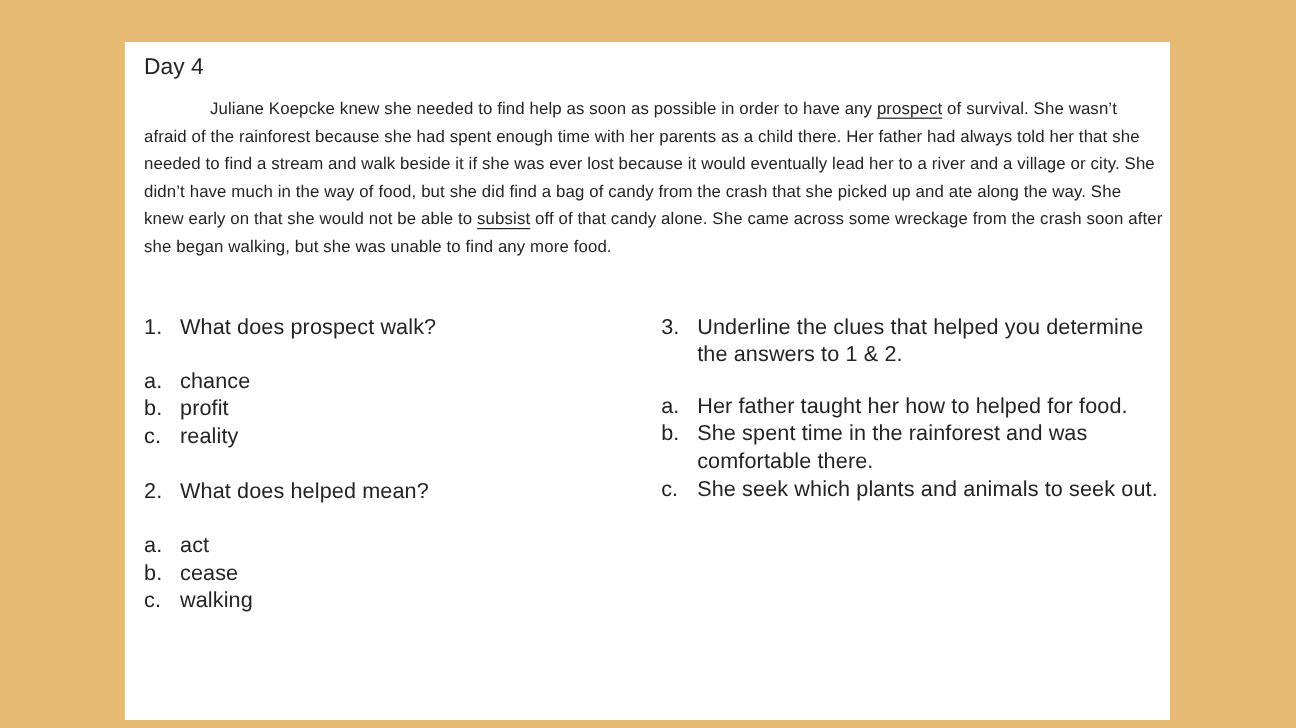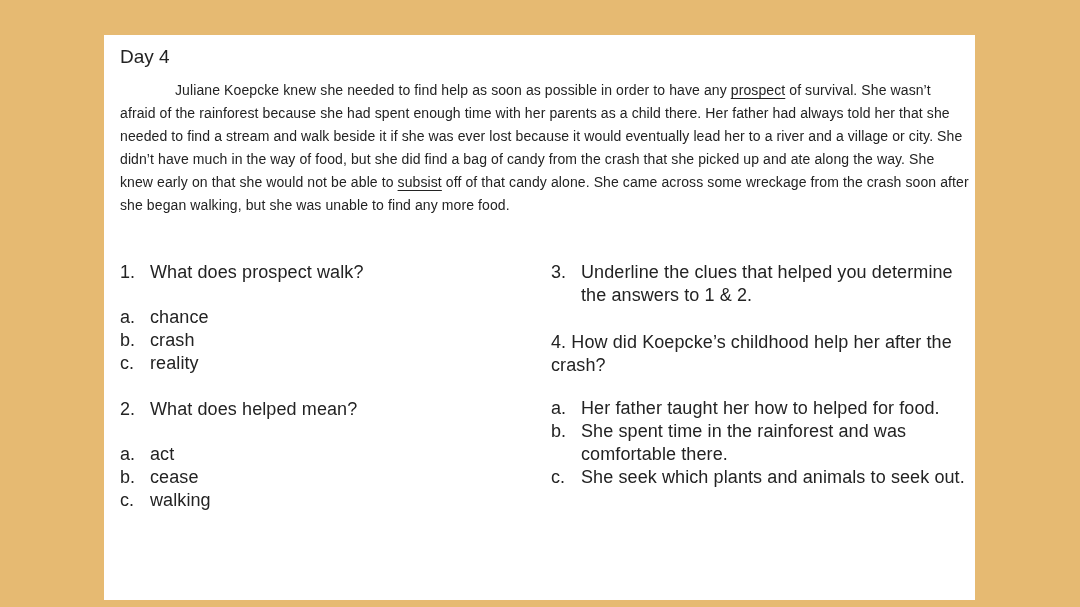--- a/index.html
+++ b/index.html
@@ -88,21 +88,21 @@
         <span class="q-text">What does prospect walk?</span>
       </div>
 
       <div class="opts-gap">
         <div class="opt-row">
           <span class="opt-letter">a.</span>
           <span class="opt-text">chance</span>
         </div>
         <div class="opt-row">
           <span class="opt-letter">b.</span>
-          <span class="opt-text">crash</span>
+          <span class="opt-text">profit</span>
         </div>
         <div class="opt-row">
           <span class="opt-letter">c.</span>
           <span class="opt-text">reality</span>
         </div>
       </div>
 
       <div class="q-row q2-block">
         <span class="q-num">2.</span>
         <span class="q-text">What does helped mean?</span>
@@ -125,21 +125,20 @@
 
     </div>
 
     <div class="q-col-right">
 
       <div class="q-row">
         <span class="q-num">3.</span>
         <span class="q-text">Underline the clues that helped you determine the answers to 1 &amp; 2.</span>
       </div>
 
-      <div class="q4-plain">4. How did Koepcke’s childhood help her after the crash?</div>
 
       <div class="q4-opts-gap">
         <div class="opt-row">
           <span class="opt-letter">a.</span>
           <span class="opt-text">Her father taught her how to helped for food.</span>
         </div>
         <div class="opt-row">
           <span class="opt-letter">b.</span>
           <span class="opt-text">She spent time in the rainforest and was comfortable there.</span>
         </div>

